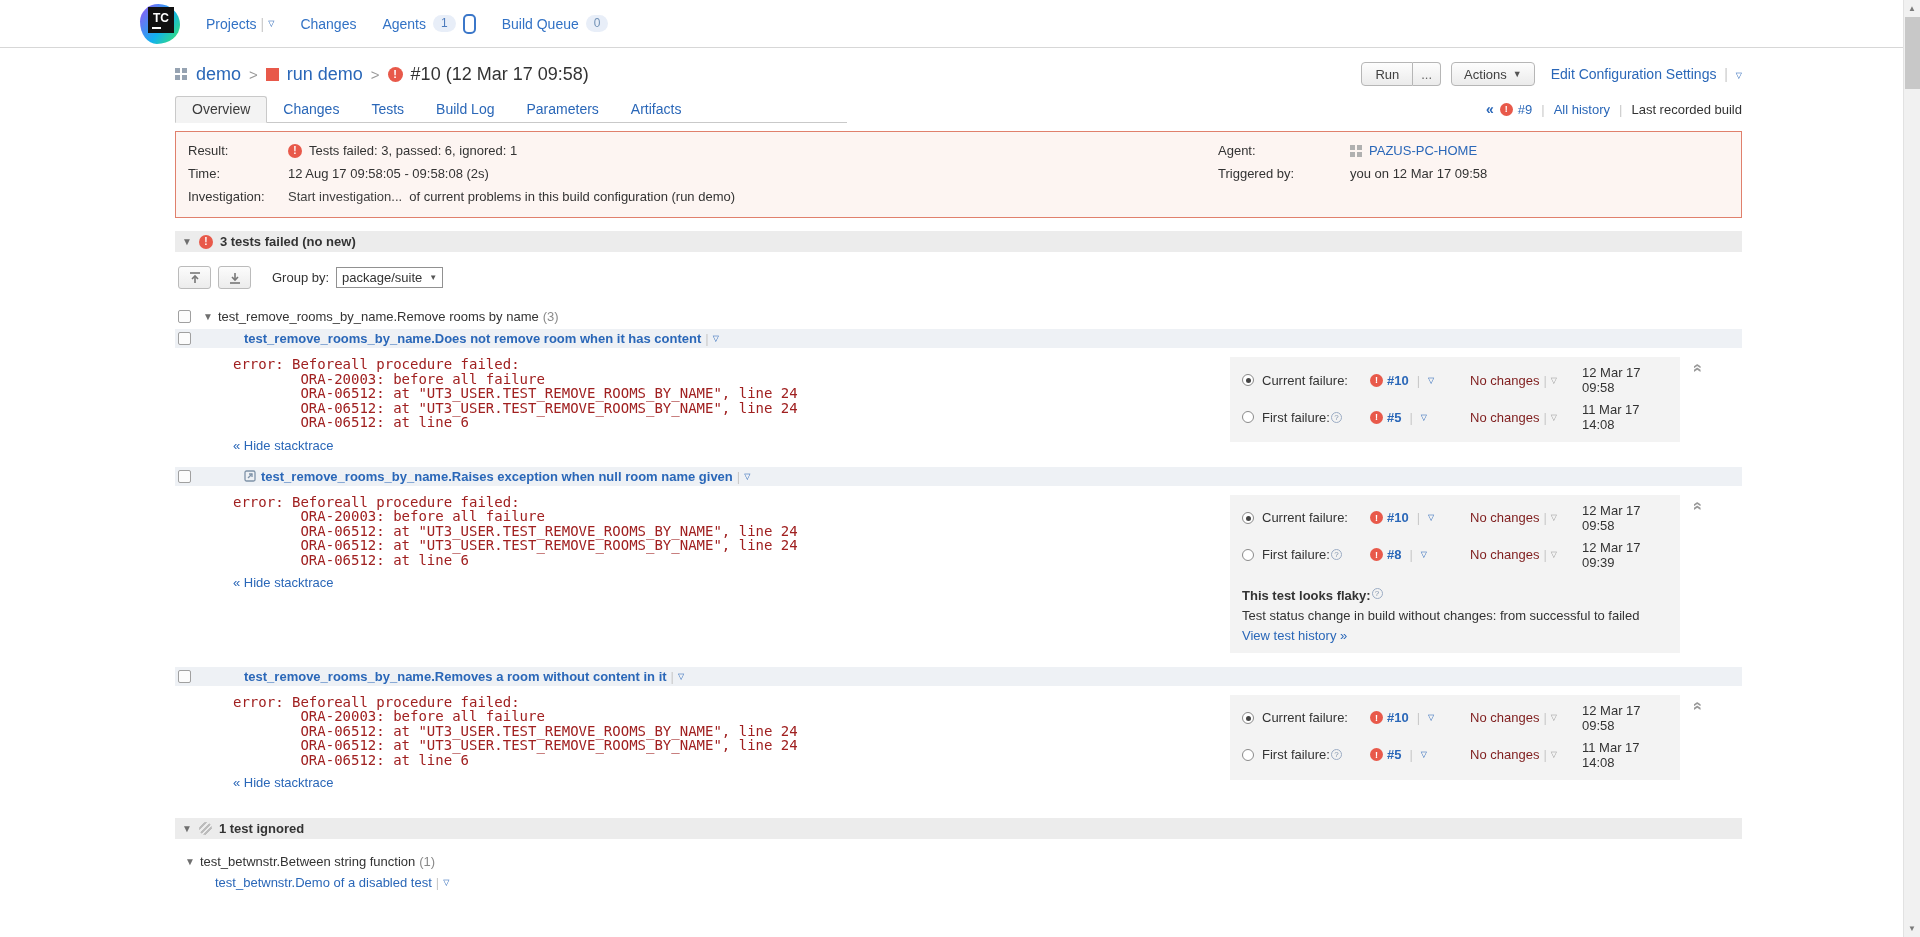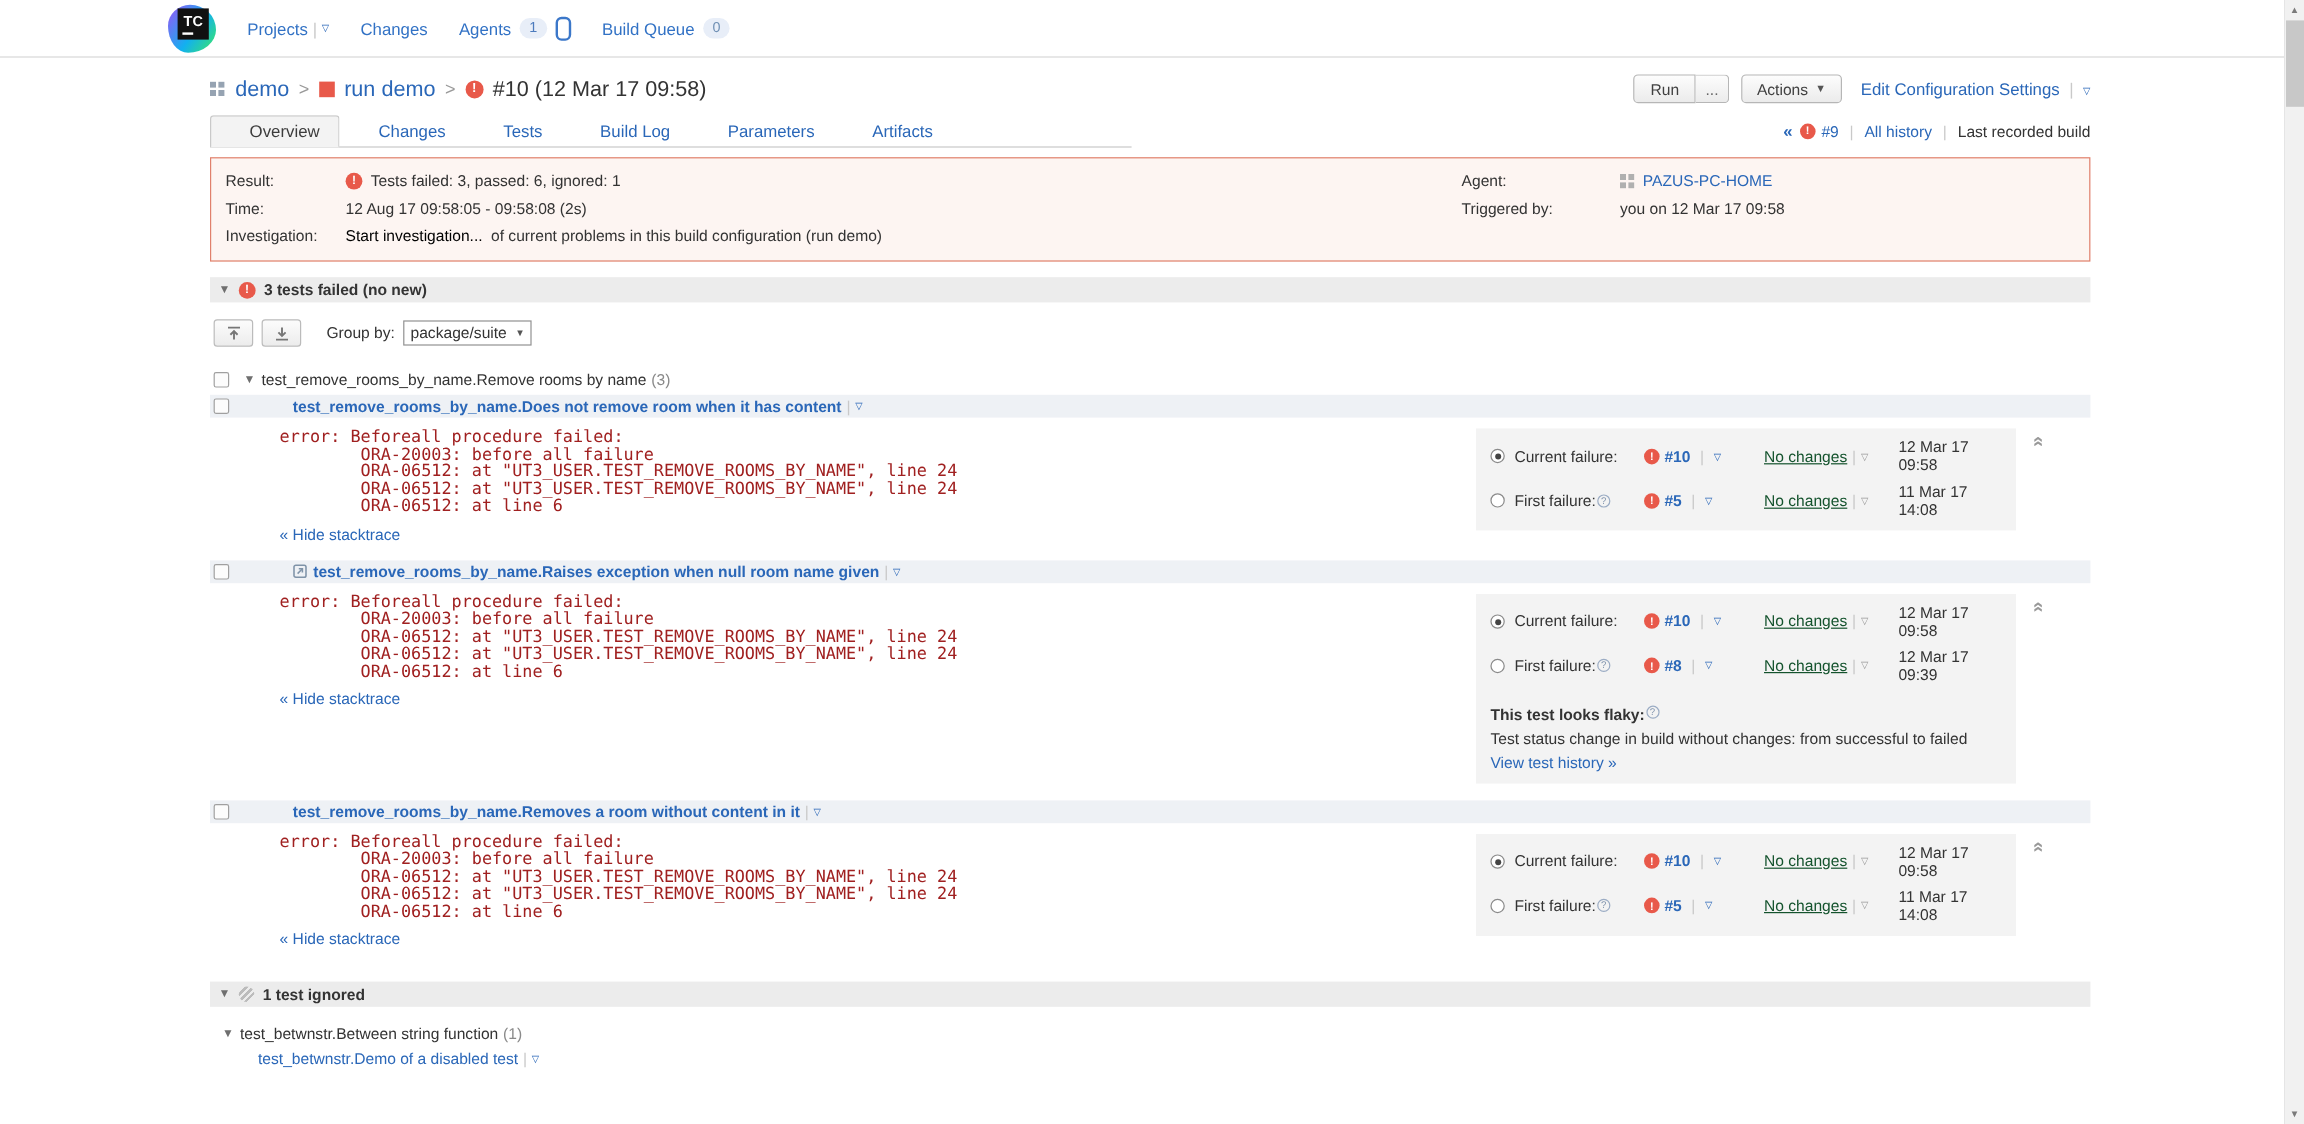--- a/index.html
+++ b/index.html
@@ -63,34 +63,34 @@
 
   .err-ico { display:inline-flex; align-items:center; justify-content:center; border-radius:50%;
     background:#e8594a; color:#fff; font-weight:bold; flex:none; }
   .err-15 { width:15px; height:15px; font-size:11px; }
   .err-14 { width:14px; height:14px; font-size:10px; }
   .err-13 { width:13px; height:13px; font-size:9px; }
 
   
   .tabs-row { display:flex; align-items:flex-end; justify-content:space-between; margin-bottom:8px; }
   .tabs { display:flex; align-items:flex-end; border-bottom:1px solid #c9c9c9; padding-right:150px; }
-  .tab { padding:4px 16px 5px 32px; font-size:14px; color:#2a67b8; cursor:pointer; }
+  .tab { padding:4px 16px 5px 16px; font-size:14px; color:#2a67b8; cursor:pointer; }
   .tab.active { background:#f3f3f3; border:1px solid #c9c9c9; border-bottom:1px solid #f3f3f3;
     margin-bottom:-1px; border-radius:3px 3px 0 0; color:#3c3c3c; cursor:default; }
   .history-nav { display:flex; align-items:center; font-size:13px; padding-bottom:6px; }
   .history-nav .pipe { color:#c9c9c9; margin:0 9px; }
   .prev-arrow { color:#2a67b8; font-weight:bold; font-size:14px; margin-right:6px; cursor:pointer; }
 
   
   .summary { border:1px solid #e0806c; background:#fdf5f2; padding:11px 12px 13px 12px;
     display:flex; margin-bottom:13px; }
   .sum-left { display:grid; grid-template-columns:100px 1fr; row-gap:8px; width:1030px; align-items:start; }
   .sum-right { display:grid; grid-template-columns:132px 1fr; row-gap:8px; flex:1; align-content:start; }
   .sum-val { display:flex; align-items:center; gap:7px; }
-  .inv-link { color:#000000; cursor:pointer; }
+  .inv-link { color:#404040; cursor:pointer; }
   .grid-ico { display:inline-block; line-height:0; }
 
   
   .section-bar { background:#ececec; height:21px; display:flex; align-items:center; gap:7px;
     padding-left:7px; margin-bottom:14px; cursor:pointer; }
   .section-bar b { font-size:13px; color:#333; }
   .tri { font-size:10px; color:#6f6f6f; }
   .ignored-ico { width:13px; height:13px; border-radius:50%; flex:none;
     background:repeating-linear-gradient(135deg,#bcbcbc 0 2px,#ececec 2px 4px); }
 
@@ -123,21 +123,21 @@
 
   .detail-right { width:512px; flex:none; display:flex; align-items:flex-start; }
   .fail-panel { width:450px; background:#f3f3f3; padding:8px 12px 10px 12px; }
   .fail-grid { display:grid; grid-template-columns:128px 100px 112px 1fr; row-gap:7px; align-items:center; }
   .radio { display:inline-block; width:12px; height:12px; border:1px solid #8a8a8a; border-radius:50%;
     background:#fff; position:relative; margin-right:8px; vertical-align:-2px; cursor:pointer; flex:none; }
   .radio.sel::after { content:""; position:absolute; left:3px; top:3px; width:5px; height:5px;
     border-radius:50%; background:#444; }
   .fcell { display:flex; align-items:center; }
   .build-link { display:flex; align-items:center; gap:4px; }
-  .nochanges { color:#14532d; cursor:pointer;text-decoration:underline; }
+  .nochanges { color:#7f1d1d; cursor:pointer; }
   .fdate { color:#333; }
   .info-ico { display:inline-flex; align-items:center; justify-content:center; width:11px; height:11px;
     border:1px solid #9bacc4; border-radius:50%; color:#8194ad; font-size:8px; vertical-align:4px; margin-left:1px; }
   .collapse-chevron { display:inline-block; transform:rotate(90deg); font-size:16px; color:#999;
     font-weight:bold; margin:2px 0 0 14px; cursor:pointer; }
   .flaky-block { margin-top:18px; }
   .flaky-title { font-weight:bold; }
   .flaky-text { margin-top:5px; }
   .flaky-link { display:inline-block; margin-top:5px; }
 

